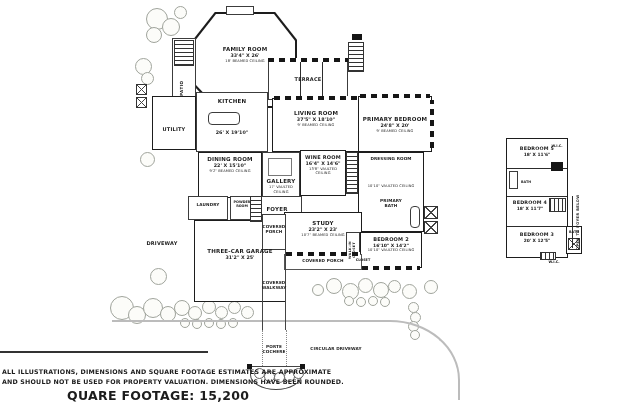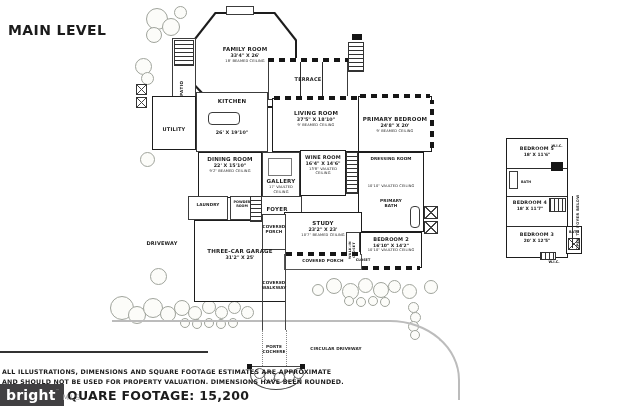--- a/index.html
+++ b/index.html
@@ -43,21 +43,20 @@
   .oct-in{position:absolute;inset:2px;background:#fff;
     clip-path:polygon(21% 0,79% 0,100% 29%,100% 76%,79% 100%,21% 100%,0 76%,0 29%);}
   .fountain{position:absolute;border:1.5px solid #444;border-radius:0 0 44px 44px / 0 0 26px 26px;background:#fff;z-index:1;box-sizing:border-box;}
   .pebble{position:absolute;border:1px solid #666;border-radius:50%;background:#fff;z-index:2;}
 </style>
 </head>
 <body>
 
 <div id="canvas">
 
-  <div class="h-title" style="left:8px;top:22px;">MAIN LEVEL</div>
 
   <i class="bush" style="left:146px;top:8px;width:20px;height:20px"></i>
   <i class="bush" style="left:162px;top:18px;width:16px;height:16px"></i>
   <i class="bush" style="left:146px;top:27px;width:14px;height:14px"></i>
   <i class="bush" style="left:174px;top:6px;width:11px;height:11px"></i>
   <i class="bush" style="left:135px;top:58px;width:15px;height:15px"></i>
   <i class="bush" style="left:141px;top:72px;width:11px;height:11px"></i>
   <i class="bush" style="left:140px;top:152px;width:13px;height:13px"></i>
   <i class="bush" style="left:150px;top:268px;width:15px;height:15px"></i>
 
@@ -259,19 +258,14 @@
   <div class="stairsv" style="left:540px;top:252px;width:16px;height:8px;"></div>
   <div class="lbl nm3" style="left:544px;top:260px;width:20px;">W.I.C.</div>
   <div class="line" style="left:572px;top:196px;width:1px;height:52px;"></div>
   <div class="vlab" style="left:576px;top:192px;height:60px;font-size:3.6px;">OPEN TO FOYER BELOW</div>
 
 
   <div class="line" style="left:0;top:351px;width:208px;height:1.5px;background:#333;"></div>
   <div class="disc" style="left:2px;top:368px;">ALL ILLUSTRATIONS, DIMENSIONS AND SQUARE FOOTAGE ESTIMATES ARE APPROXIMATE</div>
   <div class="disc" style="left:2px;top:378px;">AND SHOULD NOT BE USED FOR PROPERTY VALUATION. DIMENSIONS HAVE BEEN ROUNDED.</div>
   <div class="total" style="left:67px;top:388px;">QUARE FOOTAGE: 15,200</div>
-  <div class="logo">
-    <span class="brand">bright</span>
-    <span class="tm">™</span>
-    <span class="mls">MLS</span>
-  </div>
 
 </div>
 
 </body></html>

